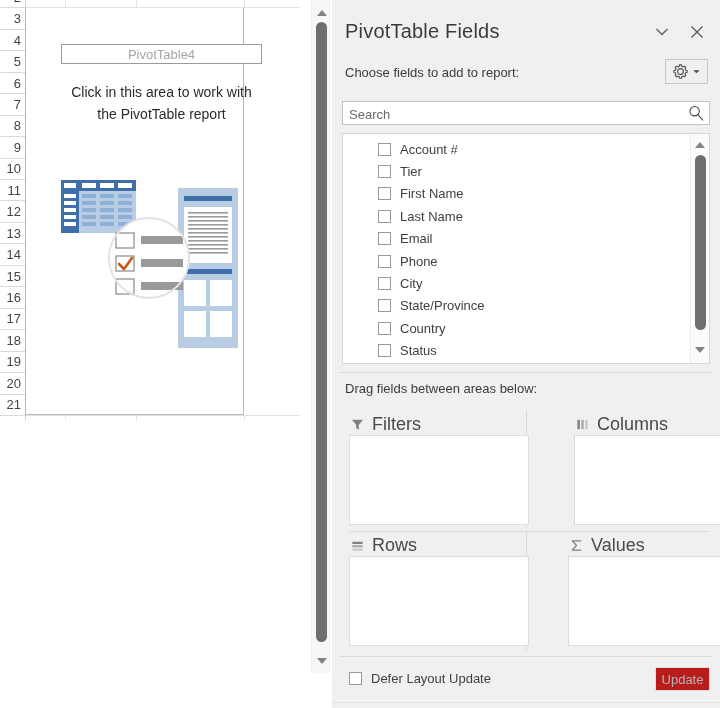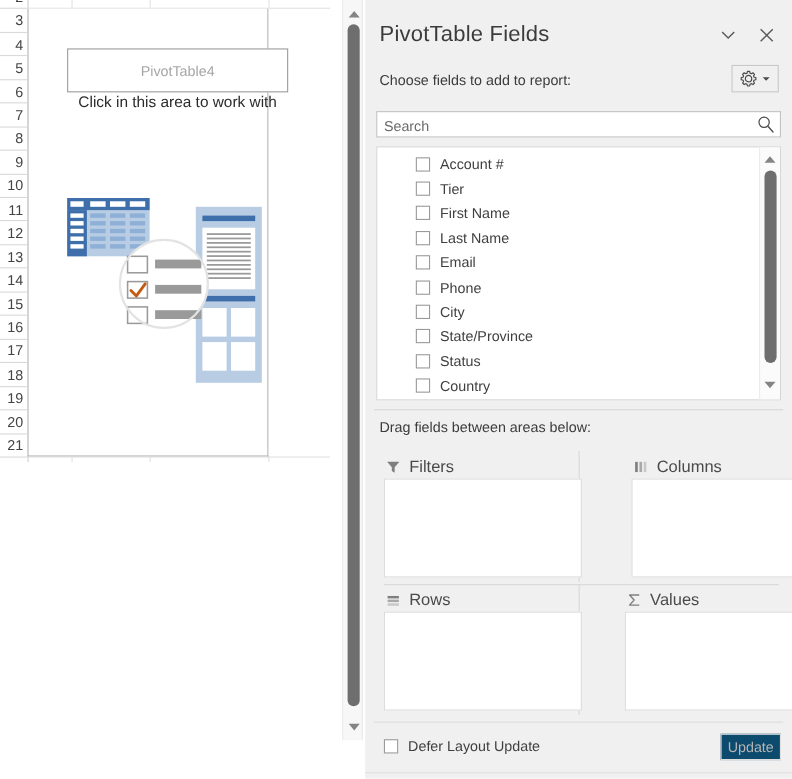--- a/index.html
+++ b/index.html
@@ -72,21 +72,21 @@
     border: 1px solid #b8b8b8;
     border-top: none;
     box-sizing: border-box;
     background: #ffffff;
   }
   #pivot-name-box {
     position: absolute;
     left: 35px;
     top: 36px;
     width: 201px;
-    height: 40px;
+    height: 20px;
     border: 1px solid #9b9b9b;
     box-sizing: border-box;
     display: flex;
     align-items: center;
     justify-content: center;
     font-size: 13px;
     color: #a6a6a6;
     background: #ffffff;
   }
   #pivot-hint {
@@ -294,21 +294,21 @@
     width: 180px;
   }
   .area-header {
     height: 22px;
     display: flex;
     align-items: center;
     gap: 8px;
     padding-left: 2px;
   }
   .area-header-label {
-    font-size: 15px;
+    font-size: 18px;
     color: #4a4a4a;
   }
   .area-drop {
     height: 90px;
     background: #ffffff;
     border: 1px solid #dcdcdc;
     box-sizing: border-box;
   }
   #area-filters  { left: 17px;  top: 413px; }
   #area-columns  { left: 206px; top: 413px; padding-left: 36px; }
@@ -345,21 +345,21 @@
   #defer-label {
     margin-left: 9px;
     font-size: 13px;
     color: #3f3f3f;
   }
   #update-button {
     position: absolute;
     left: 323px; top: 667px;
     width: 55px; height: 24px;
     border: 1px solid #dedede;
-    background: #0c4a6e;
+    background: #b91c1c;
     box-sizing: border-box;
     display: flex;
     align-items: center;
     justify-content: center;
     font-size: 13px;
     color: #b4b4b4;
     font-family: "Liberation Sans", sans-serif;
   }
   #pane-bottom-edge {
     position: absolute;
@@ -408,20 +408,21 @@
     </div>
 
   <div id="pivot-placeholder">
 
     <div id="pivot-name-box">
       <span>PivotTable4</span>
     </div>
 
     <div id="pivot-hint">
       <div>Click in this area to work with</div>
+      <div>the PivotTable report</div>
     </div>
 
     <svg id="pivot-illustration" viewBox="0 0 205 180">
 
       <rect x="0" y="0" width="75" height="53" fill="#b8cce4"></rect>
       <rect x="0" y="0" width="75" height="11" fill="#3f6fab"></rect>
       <rect x="0" y="11" width="18" height="42" fill="#3f6fab"></rect>
       <rect x="3" y="3" width="12" height="5" fill="#ffffff"></rect>
       <rect x="21" y="3" width="14" height="5" fill="#ffffff"></rect>
       <rect x="39" y="3" width="14" height="5" fill="#ffffff"></rect>
@@ -561,25 +562,25 @@
         <div class="field-row">
           <div class="chk"></div>
           <span class="field-label">City</span>
         </div>
         <div class="field-row">
           <div class="chk"></div>
           <span class="field-label">State/Province</span>
         </div>
         <div class="field-row">
           <div class="chk"></div>
+          <span class="field-label">Country</span>
+        </div>
+        <div class="field-row">
+          <div class="chk"></div>
           <span class="field-label">Status</span>
-        </div>
-        <div class="field-row">
-          <div class="chk"></div>
-          <span class="field-label">Country</span>
         </div>
       </div>
 
     <div id="fieldlist-scrollbar">
       <div class="sb-arrow up">
           <div class="tri-up"></div>
         </div>
       <div class="sb-thumb"></div>
       <div class="sb-arrow down">
           <div class="tri-down"></div>

